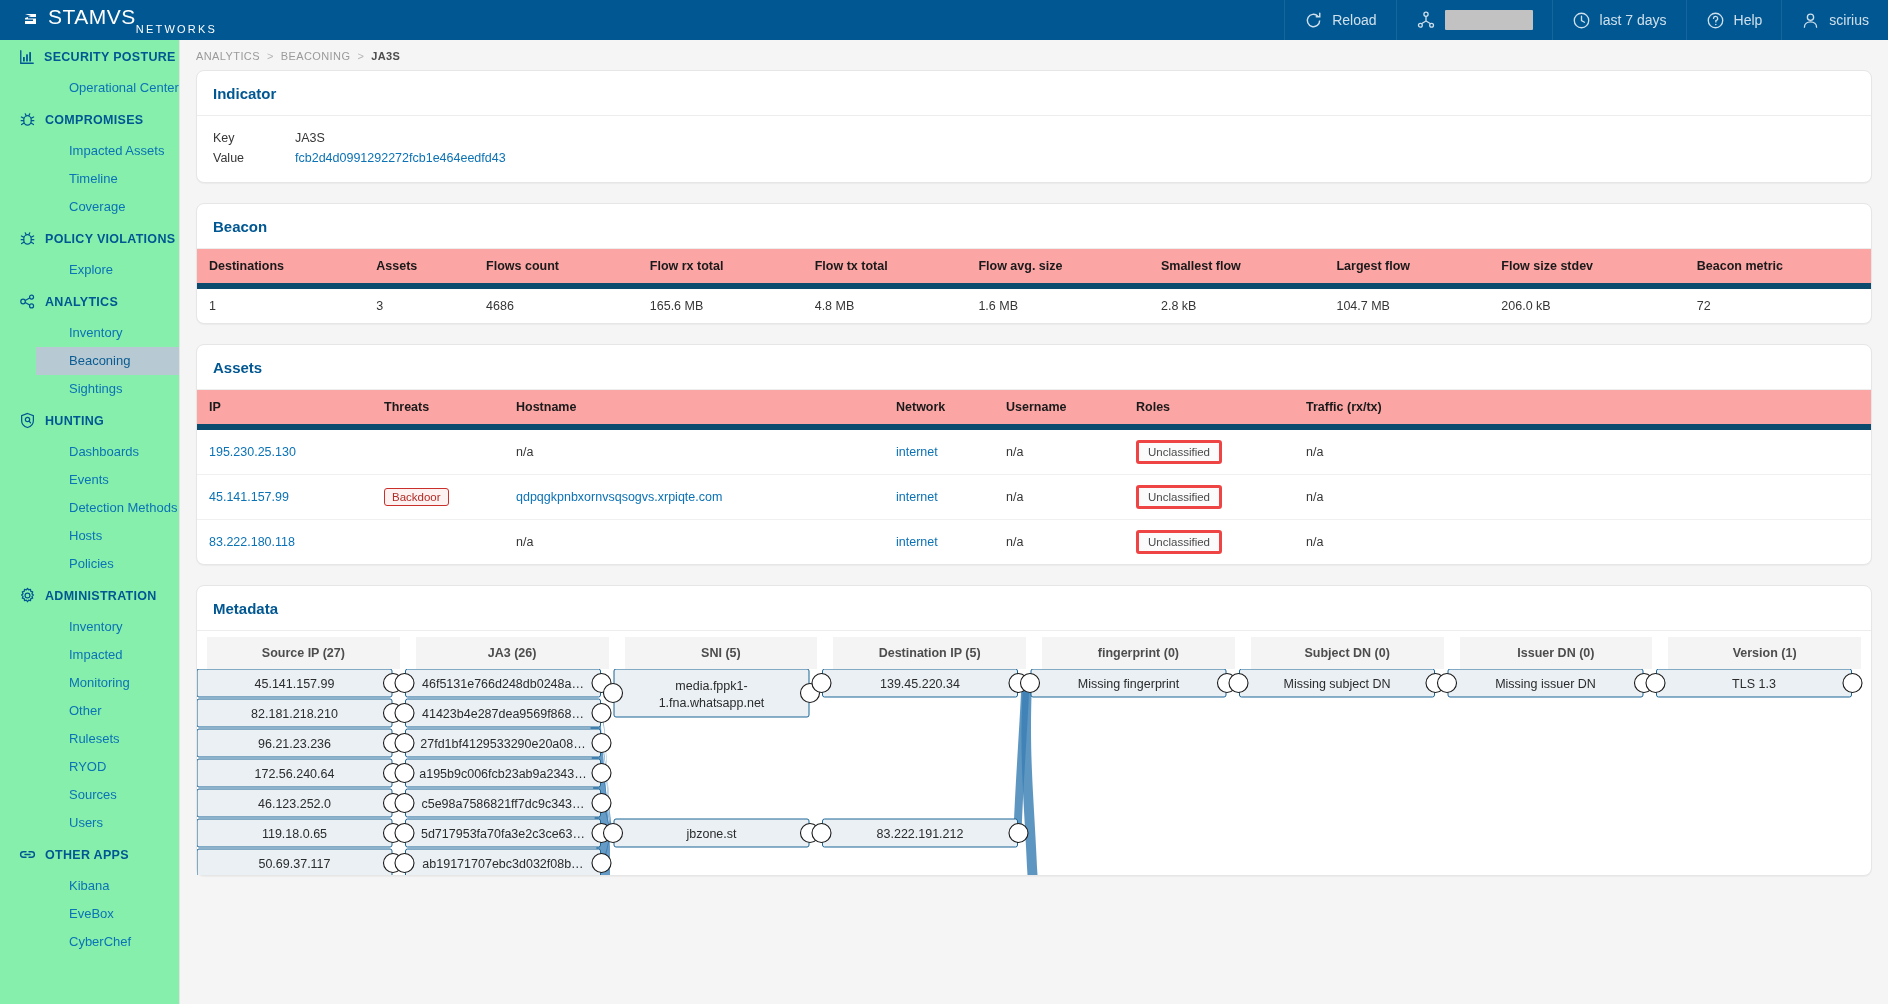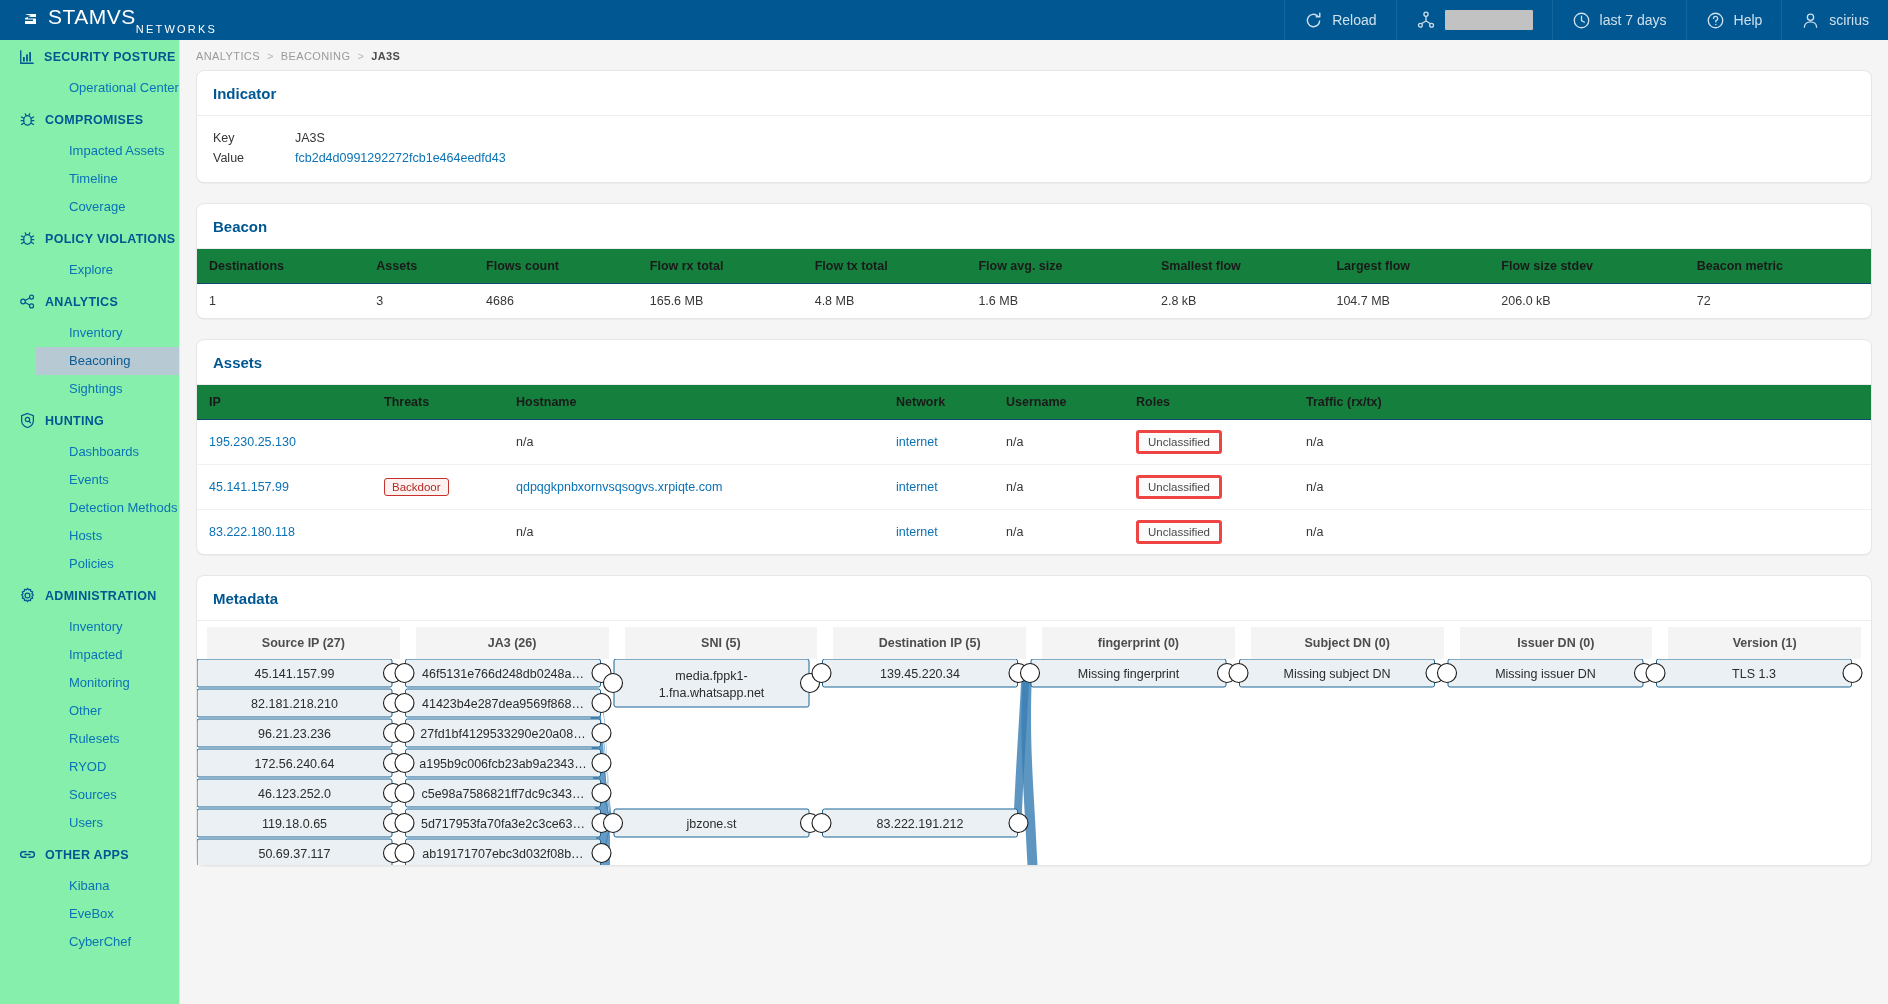--- a/index.html
+++ b/index.html
@@ -106,22 +106,22 @@
   
   .kv-row { display: flex; line-height: 20px; font-size: 12.5px; }
   .kv-key { width: 82px; color: #363636; }
   .kv-val { color: #363636; }
   .kv-val.link { color: #0b72b5; cursor: pointer; }
 
   
   table.data { width: 100%; border-collapse: collapse; }
   table.data th {
     text-align: left; font-size: 12.5px; font-weight: bold; color: #1a1a1a;
-    padding: 10px 12px; border-bottom: 1px solid #0c4a6e;
-    background: #15803d;
+    padding: 10px 12px; border-bottom: 6px solid #0c4a6e;
+    background: #fca5a5;
     white-space: nowrap;
   }
   table.data td {
     font-size: 12.5px; color: #363636;
     padding: 10px 12px; border-bottom: 1px solid #f0f0f0;
     white-space: nowrap;
   }
   table.data tr:last-child td { border-bottom: none; }
   td .link, .link-a { color: #0b72b5; cursor: pointer; }
   .badge-threat {

